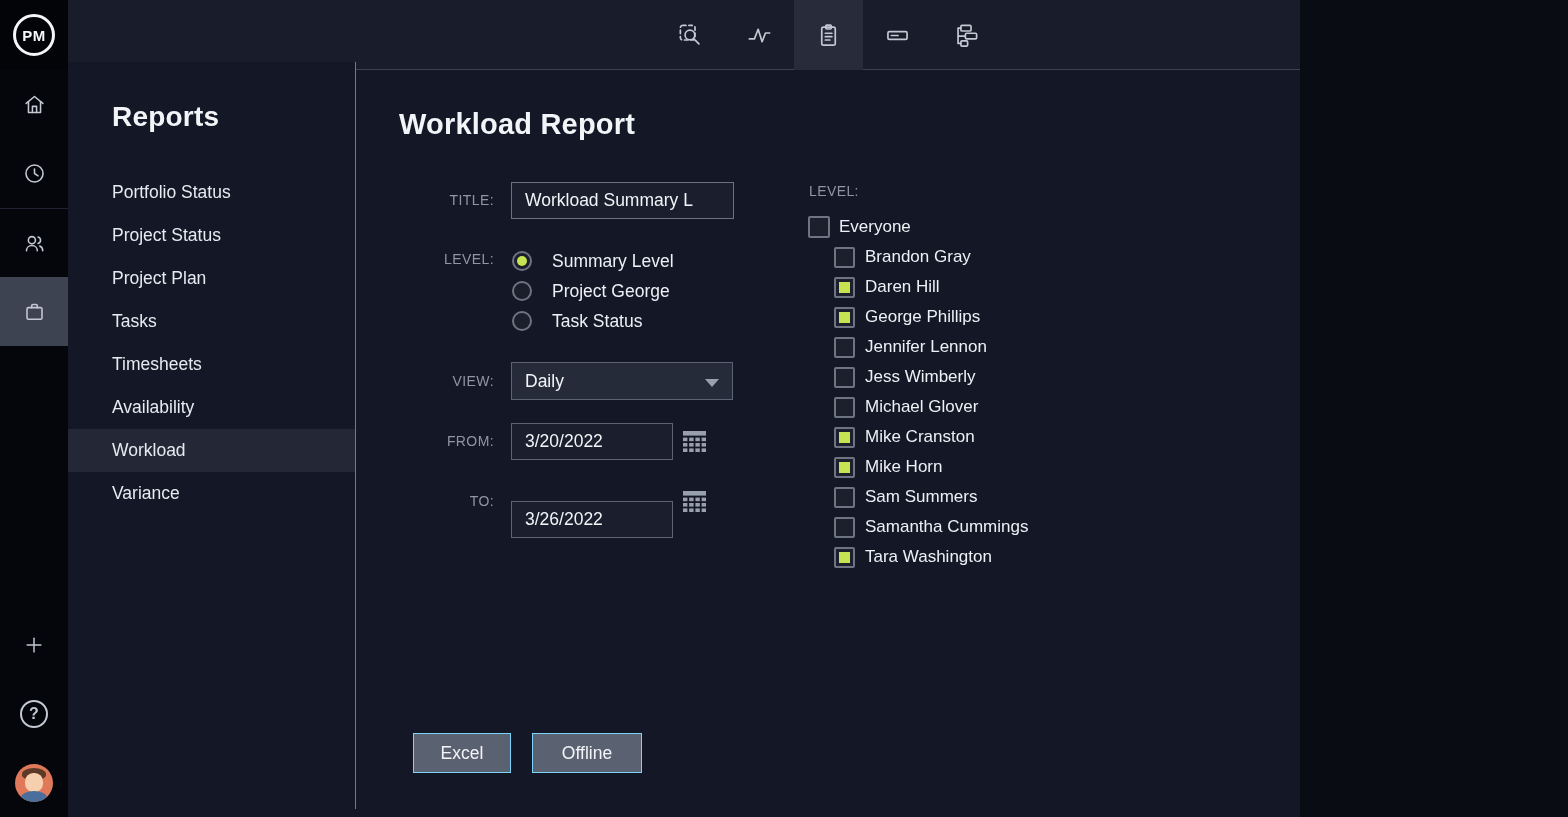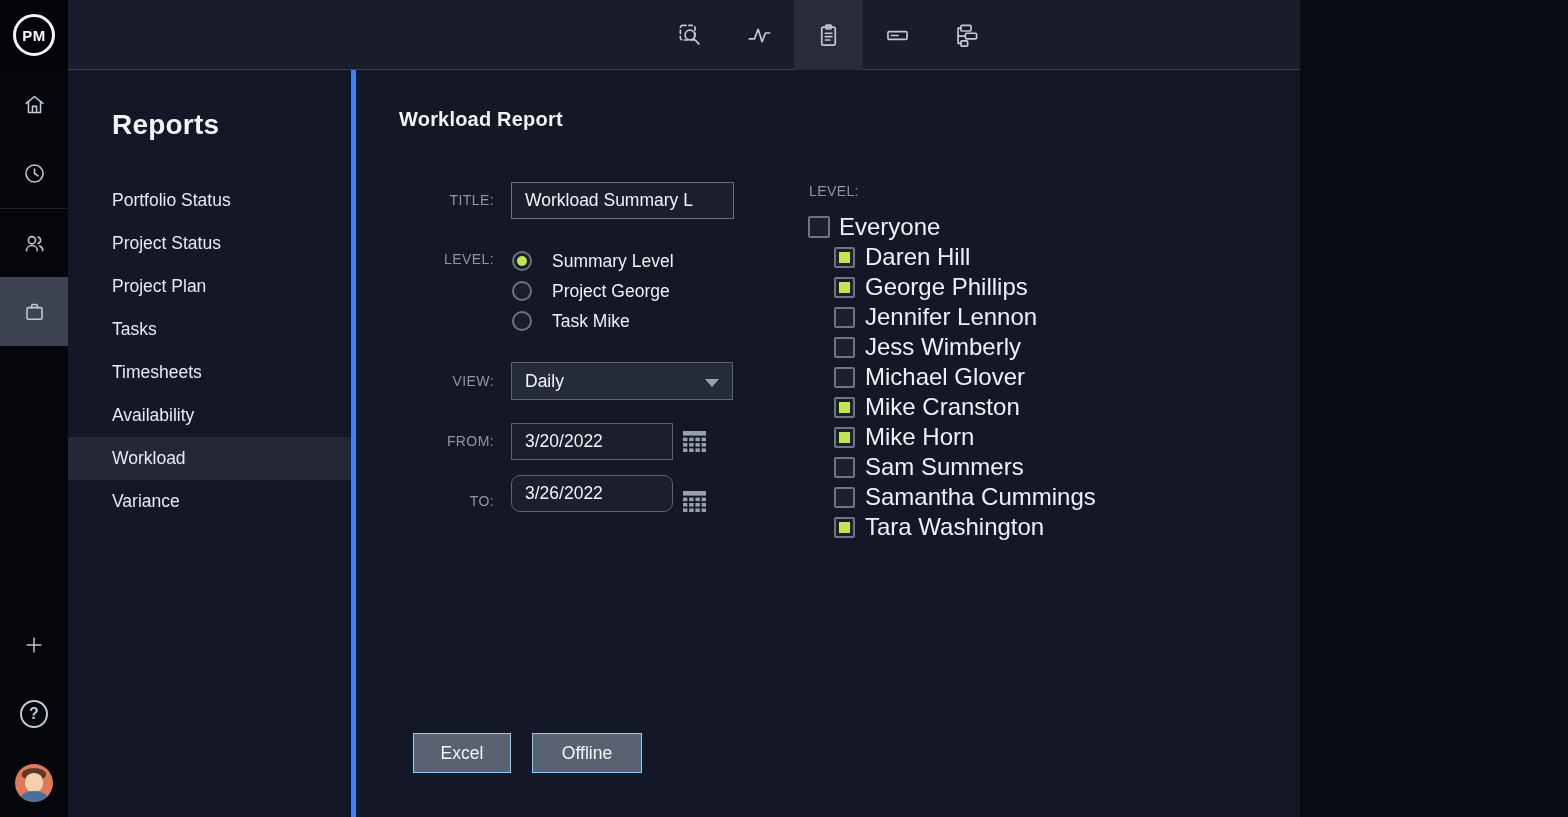--- a/index.html
+++ b/index.html
@@ -55,57 +55,57 @@
     border-radius:50%; background:#e0795a; overflow:hidden; cursor:pointer; }
   .av-face { position:absolute; left:10px; top:9px; width:18px; height:19px;
     background:#f6cfae; border-radius:45%; }
   .av-hair { position:absolute; left:7px; top:4px; width:24px; height:12px;
     background:#5d3a26; border-radius:50% 50% 40% 40%; }
   .av-shirt { position:absolute; left:6px; top:27px; width:26px; height:14px;
     background:#4a6f9c; border-radius:50% 50% 0 0; }
 
   
   .reports {
-    position:absolute; left:68px; top:70px; width:288px; height:747px;
-    background:#141726; border-right:5px solid #3b82f6;
+    position:absolute; left:68px; top:62px; width:288px; height:747px;
+    background:#141726; border-right:1px solid #3b82f6;
   }
   .reports-title {
     position:absolute; left:44px; top:39px;
     font-size:28px; font-weight:600; color:#f2f4f8; letter-spacing:.2px;
   }
   .report-list { position:absolute; left:0; top:109px; width:100%; list-style:none; }
   .report-item {
     height:43px; display:flex; align-items:center; padding-left:44px;
     font-size:17.5px; color:#e7eaf0; cursor:pointer;
   }
   .report-item.on { background:#242836; }
 
   
   .content { position:absolute; left:356px; top:70px; width:1212px; height:747px; }
   .page-title {
     position:absolute; left:43px; top:38px;
-    font-size:20px; font-weight:600; color:#f2f4f8; letter-spacing:.2px;
+    font-size:29px; font-weight:600; color:#f2f4f8; letter-spacing:.2px;
   }
   .f-label {
     position:absolute; left:20px; width:118px; text-align:right;
     font-size:14px; color:#8f96a4; letter-spacing:.4px;
   }
   .lbl-title{top:122px;} .lbl-level{top:181px;} .lbl-view{top:303px;}
   .lbl-from{top:363px;} .lbl-to{top:423px;}
   .lbl-people{ position:absolute; left:453px; top:113px; font-size:14px;
     color:#8f96a4; letter-spacing:.4px; }
 
   .text-input {
     position:absolute; background:#1b1e2c; border:1px solid #6b7282;
     color:#f2f4f8; font-size:17.5px; padding:8px 13px;
     font-family:"Liberation Sans", sans-serif; outline:none;
   }
   .in-title { left:155px; top:112px; width:223px; height:37px; }
   .in-from  { left:155px; top:353px; width:162px; height:37px; border-color:#5c6374; }
-  .in-to    { left:155px; top:405px; width:162px; height:37px; border-color:#5c6374;border-radius:9px; }
+  .in-to    { left:155px; top:431px; width:162px; height:37px; border-color:#5c6374; }
 
   .radio-row { position:absolute; left:156px; height:22px; display:flex;
     align-items:center; gap:20px; cursor:pointer; }
   .rr-0{top:180px;} .rr-1{top:210px;} .rr-2{top:240px;}
   .radio {
     width:20px; height:20px; border-radius:50%; border:2px solid #6d7484;
     background:#1b1f2b; display:flex; align-items:center; justify-content:center;
     flex:0 0 auto;
   }
   .radio .dot { width:10px; height:10px; border-radius:50%; background:transparent; }
@@ -131,21 +131,21 @@
   .member-list { position:absolute; left:478px; top:172px; }
   .member-row { height:30px; display:flex; align-items:center; gap:10px; cursor:pointer; }
   .checkbox {
     width:21px; height:21px; border:2px solid #6d7484; border-radius:2px;
     background:#1c202d; display:flex; align-items:center; justify-content:center;
     flex:0 0 auto;
   }
   .checkbox.big { width:22px; height:22px; }
   .checkbox .inner { width:11px; height:11px; background:transparent; }
   .checkbox.on .inner { background:#c4e551; }
-  .person-label { font-size:24px; color:#eef0f5; }
+  .person-label { font-size:17px; color:#eef0f5; }
 
   
   .btn {
     position:absolute; top:663px; height:40px; background:#5a6170;
     border:1px solid #7dd3fc; color:#f2f4f8; font-size:17.5px;
     font-family:"Liberation Sans", sans-serif; cursor:pointer;
     display:flex; align-items:center; justify-content:center;
   }
   .btn-excel { left:57px; width:98px; }
   .btn-offline { left:176px; width:110px; }
@@ -299,21 +299,21 @@
     <div class="radio-row rr-1">
       <span class="radio">
           <span class="dot"></span>
         </span>
       <span class="radio-label">Project George</span>
     </div>
     <div class="radio-row rr-2">
       <span class="radio">
           <span class="dot"></span>
         </span>
-      <span class="radio-label">Task Mike</span>
+      <span class="radio-label">Task Status</span>
     </div>
 
     <div class="select">
       <span>Daily</span>
       <span class="caret"></span>
     </div>
 
     <input class="text-input in-from" type="text" value="3/20/2022" style="">
     <span class="cal-icon cal-from">
       <svg width="23" height="21" viewBox="0 0 23 21" fill="#99a0ad">
@@ -353,20 +353,26 @@
 
     <div class="lbl-people">LEVEL:</div>
     <div class="everyone-row">
       <span class="checkbox big">
           <span class="inner"></span>
         </span>
       <span class="person-label">Everyone</span>
     </div>
     <div class="member-list">
       <div class="member-row">
+        <span class="checkbox">
+            <span class="inner"></span>
+          </span>
+        <span class="person-label">Brandon Gray</span>
+      </div>
+      <div class="member-row">
         <span class="checkbox on">
             <span class="inner"></span>
           </span>
         <span class="person-label">Daren Hill</span>
       </div>
       <div class="member-row">
         <span class="checkbox on">
             <span class="inner"></span>
           </span>
         <span class="person-label">George Phillips</span>

